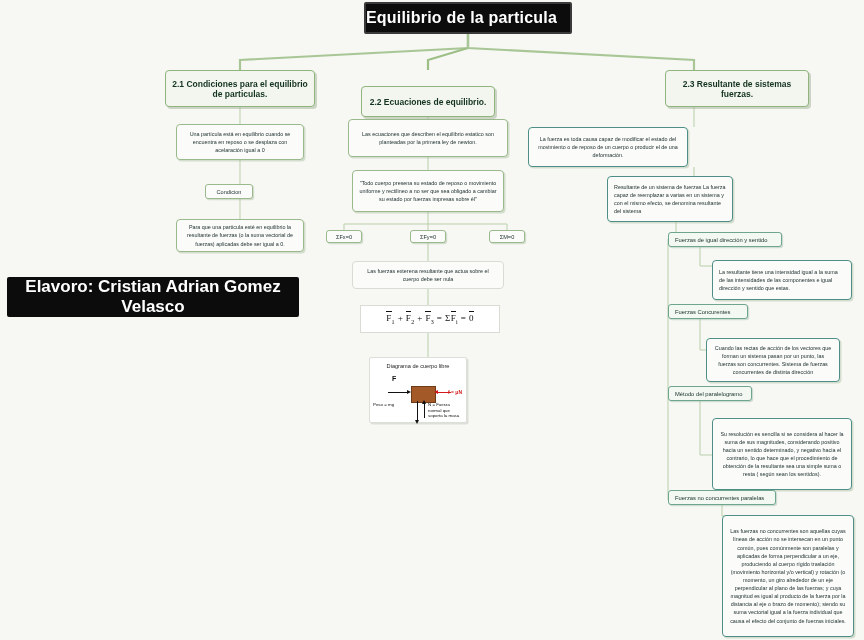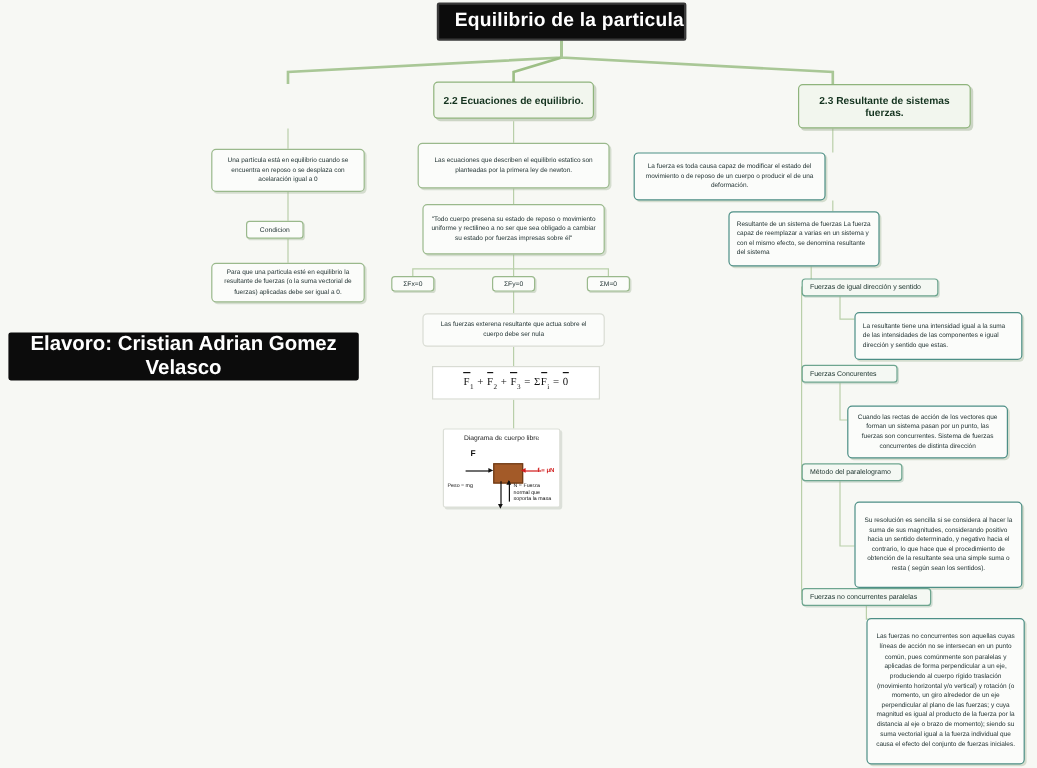--- a/index.html
+++ b/index.html
@@ -14,21 +14,21 @@
   #canvas{position:absolute;inset:0;}
   svg.connectors{position:absolute;left:0;top:0;width:864px;height:640px;pointer-events:none;}
 
   .node{position:absolute;box-sizing:border-box;}
 
   
   .root{
     background:#0c0c0c;color:#ffffff;
     border:2px solid #3a3a3a;
     font-weight:bold;font-size:16px;
-    display:flex;align-items:center;justify-content:flex-end;
+    display:flex;align-items:center;justify-content:flex-start;
     text-align:center;letter-spacing:.2px;
     border-radius:2px;
   }
 
   
   .author{
     background:#0c0c0c;color:#ffffff;
     font-weight:bold;font-size:17px;
     display:flex;align-items:center;justify-content:center;
     text-align:center;
@@ -189,34 +189,37 @@
   </svg>
 
   <div class="node root" style="left:364px;top:2px;width:208px;height:32px;">
     <span>Equilibrio de la particula</span>
   </div>
 
   <div class="node author" style="left:7px;top:277px;width:292px;height:40px;">
     <span>Elavoro: Cristian Adrian Gomez Velasco</span>
   </div>
 
+  <div class="node branch" style="left:165px;top:70px;width:150px;height:37px;">
+    <span>2.1 Condiciones para el equilibrio de particulas.</span>
+  </div>
 
   <div class="node box" style="left:176px;top:124px;width:128px;height:36px;">
     <span>Una partícula está en equilibrio cuando se encuentra en reposo o se desplaza con acelaración igual a 0</span>
   </div>
 
   <div class="node pill" style="left:205px;top:184px;width:48px;height:15px;">
     <span>Condicion</span>
   </div>
 
   <div class="node box" style="left:176px;top:219px;width:128px;height:33px;">
     <span>Para que una particula esté en equilibrio la resultante de fuerzas (o la suma vectorial de fuerzas) aplicadas debe ser igual a 0.</span>
   </div>
 
-  <div class="node branch" style="left:361px;top:68px;width:134px;height:31px;">
+  <div class="node branch" style="left:361px;top:86px;width:134px;height:31px;">
     <span>2.2 Ecuaciones de equilibrio.</span>
   </div>
 
   <div class="node box" style="left:348px;top:119px;width:160px;height:38px;">
     <span>Las ecuaciones que describen el equilibrio estatico son planteadas por la primera ley de newton.</span>
   </div>
 
   <div class="node box" style="left:352px;top:170px;width:152px;height:42px;">
     <span>"Todo cuerpo presena su estado de reposo o movimiento uniforme y rectilineo a no ser que sea obligado a cambiar su estado por fuerzas impresas sobre él"</span>
   </div>

